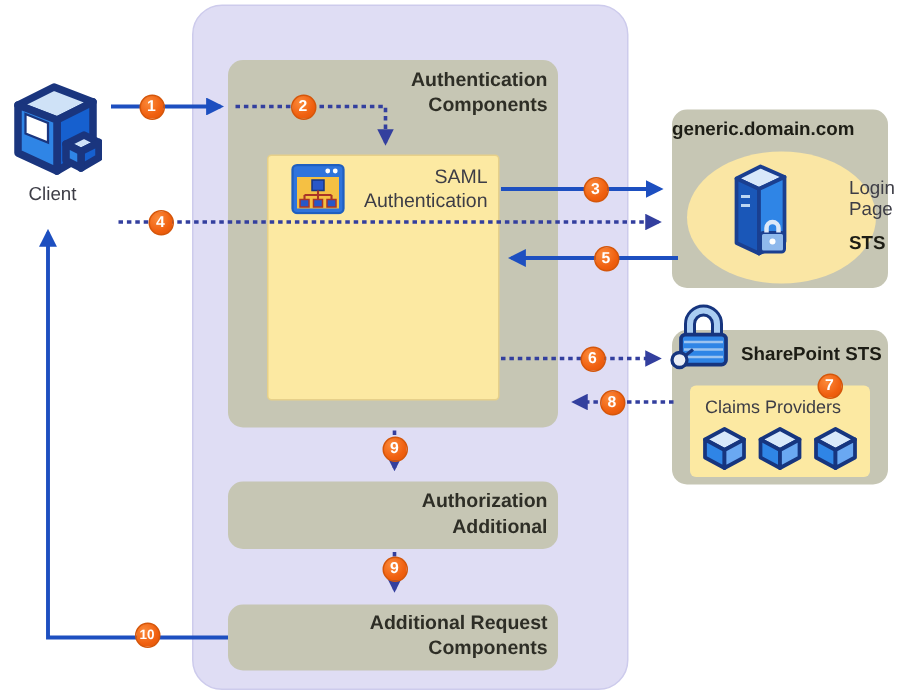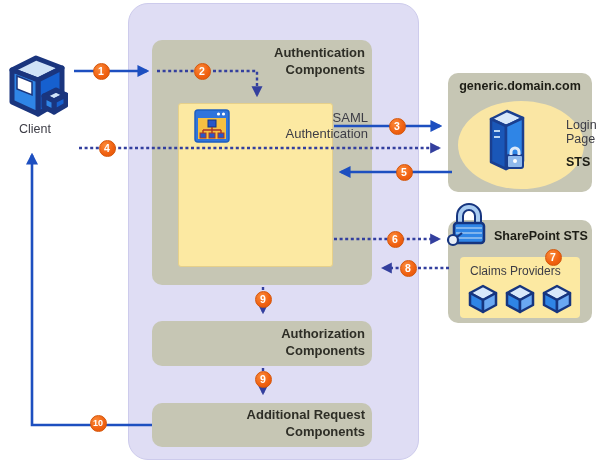--- a/index.html
+++ b/index.html
@@ -24,26 +24,26 @@
   .addl-box{left:152px;top:403px;width:220px;height:44px;}
   .saml-box{
     left:178px;top:103px;width:155px;height:164px;
     background:#fce9a2;border:1px solid #e6d08a;border-radius:3px;box-sizing:border-box;
   }
   .box-label{
     position:absolute;text-align:right;white-space:pre-line;
     font-weight:bold;font-size:13px;line-height:1.3;color:#2e2e26;
   }
   .plain-label{
-    position:absolute;white-space:pre-line;font-size:13px;line-height:1.25;color:#3d3d46;padding-left:43px;
+    position:absolute;white-space:pre-line;font-size:13px;line-height:1.25;color:#3d3d46;
   }
   
   .generic-box{left:448px;top:73px;width:144px;height:119px;}
   .generic-title{
-    left:448px;top:79px;width:144px;text-align:center;
+    left:448px;top:79px;width:144px;text-align:left;
     font-size:12.5px;font-weight:bold;color:#1d1d15;
   }
   .ellipse{
     left:458px;top:101px;width:126px;height:88px;border-radius:50%;
     background:#fae6a4;
   }
   .sharepoint-box{left:448px;top:220px;width:144px;height:103px;}
   .sharepoint-title{
     left:494px;top:229px;font-size:12.5px;font-weight:bold;color:#1d1d15;
   }
@@ -89,21 +89,21 @@
     <rect x="4" y="9" width="28" height="21" fill="#f5c043"></rect>
     <rect x="14" y="11" width="8" height="7" fill="#2857c8" stroke="#16357f" stroke-width="1"></rect>
     <path d="M18,18 V21 M9,21 H27 M9,21 V24 M18,21 V24 M27,21 V24" stroke="#a93528" stroke-width="1.4" fill="none"></path>
     <rect x="6" y="24" width="6" height="5" fill="#2857c8" stroke="#a93528" stroke-width="1"></rect>
     <rect x="15" y="24" width="6" height="5" fill="#2857c8" stroke="#a93528" stroke-width="1"></rect>
     <rect x="24" y="24" width="6" height="5" fill="#2857c8" stroke="#a93528" stroke-width="1"></rect>
   </svg>
 
   <div class="abs graybox authz-box"></div>
   <div class="box-label" style="left:152px;top:326px;width:213px;">Authorization
-Components</div>
+Additional</div>
 
   <div class="abs graybox addl-box"></div>
   <div class="box-label" style="left:152px;top:407px;width:213px;">Additional Request
 Components</div>
 
   <svg class="abs" style="left:6px;top:48px;" width="62" height="74" viewBox="0 0 62 74">
     <g stroke="#1a357e" stroke-width="5" stroke-linejoin="round">
       <polygon points="6,22 30,10 56,20 32,32" fill="#cfe2f7"></polygon>
       <polygon points="32,32 56,20 56,52 32,66" fill="#1660cf"></polygon>
       <polygon points="6,22 32,32 32,66 6,54" fill="#2f85e6"></polygon>

